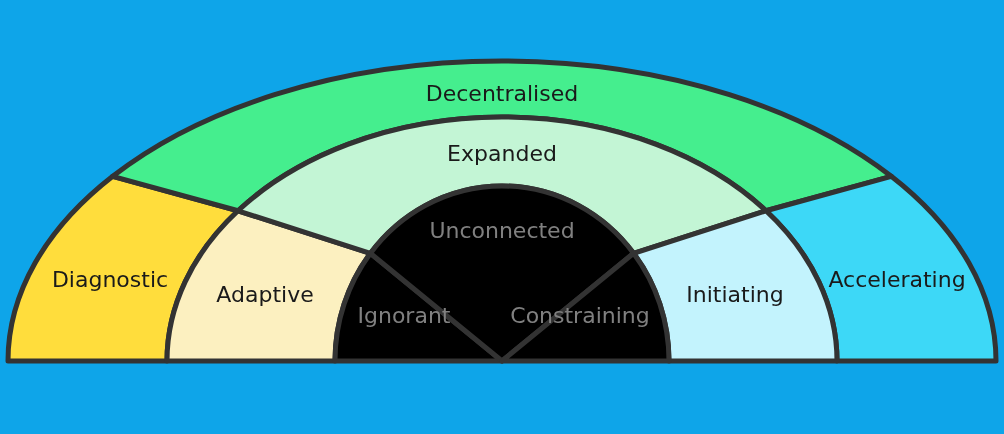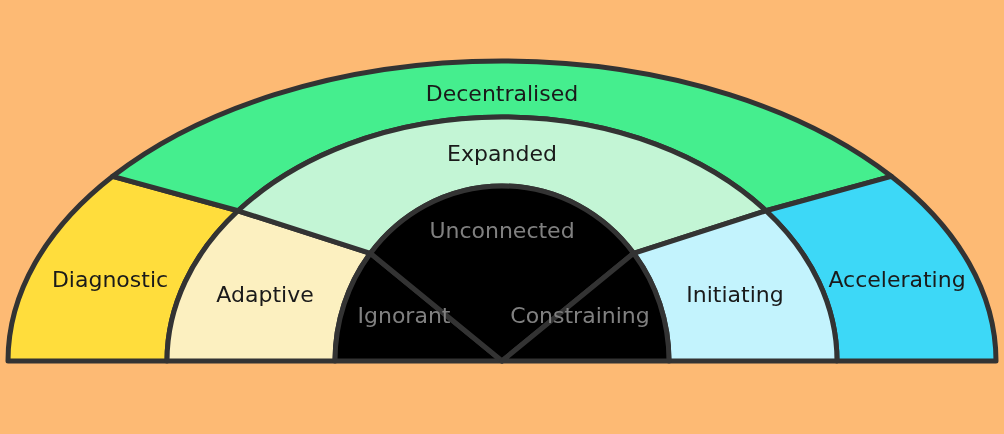--- a/index.html
+++ b/index.html
@@ -10,21 +10,21 @@
   body {
     width: 1004px;
     height: 434px;
     overflow: hidden;
     font-family: "DejaVu Sans", sans-serif;
   }
   #diagram-root {
     position: relative;
     width: 1004px;
     height: 434px;
-    background: #fdba74;
+    background: #0ea5e9;
   }
   svg#maturity-arc {
     display: block;
     width: 1004px;
     height: 434px;
   }
   .segment-shape {
     stroke: #333333;
     stroke-width: 5;
     stroke-linejoin: round;

